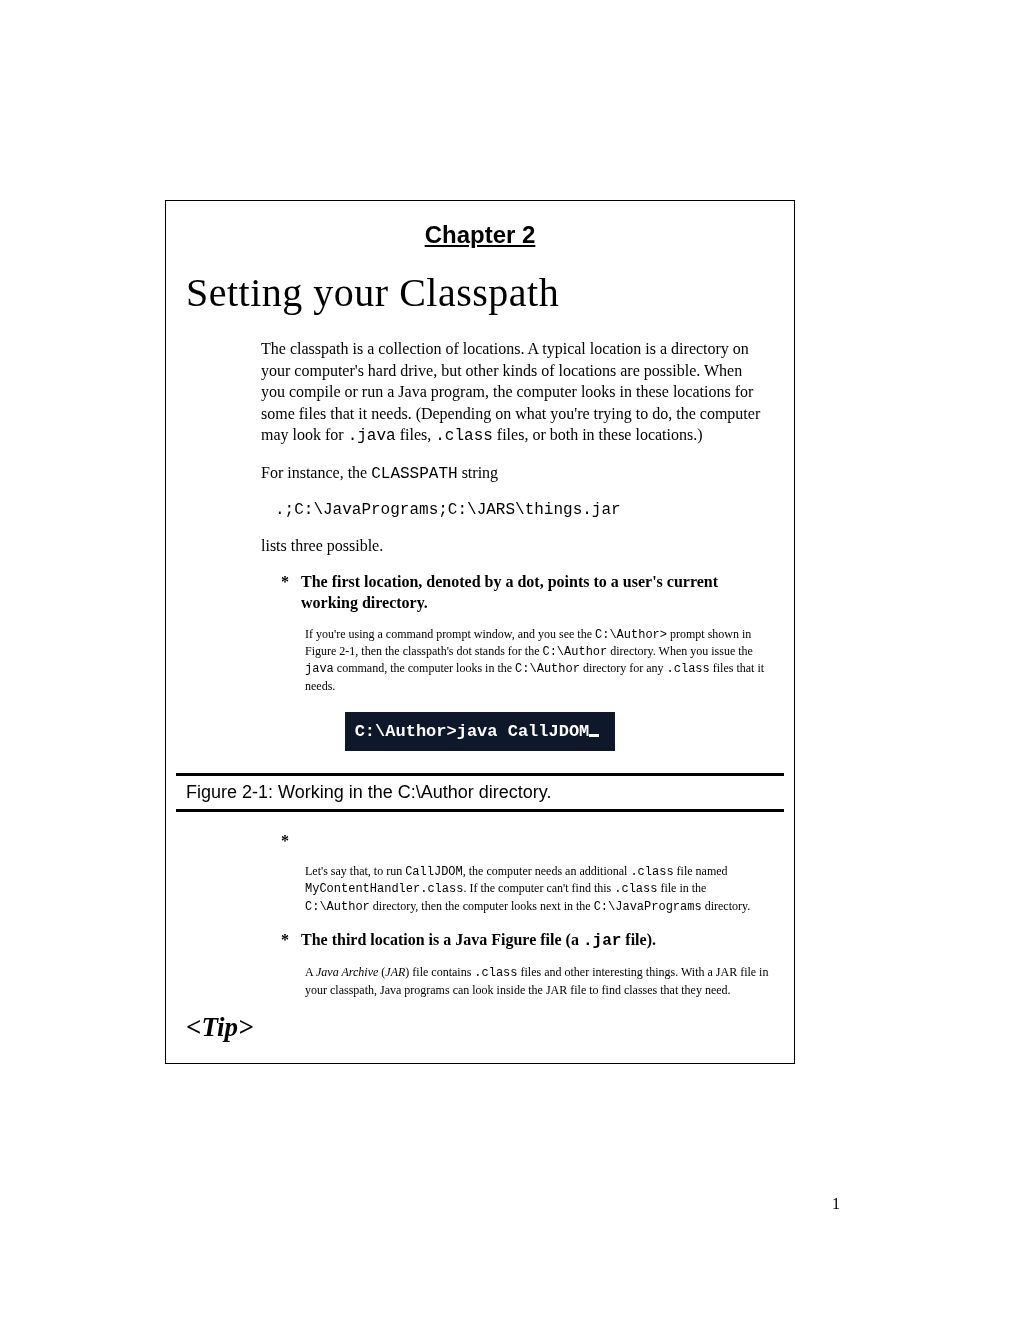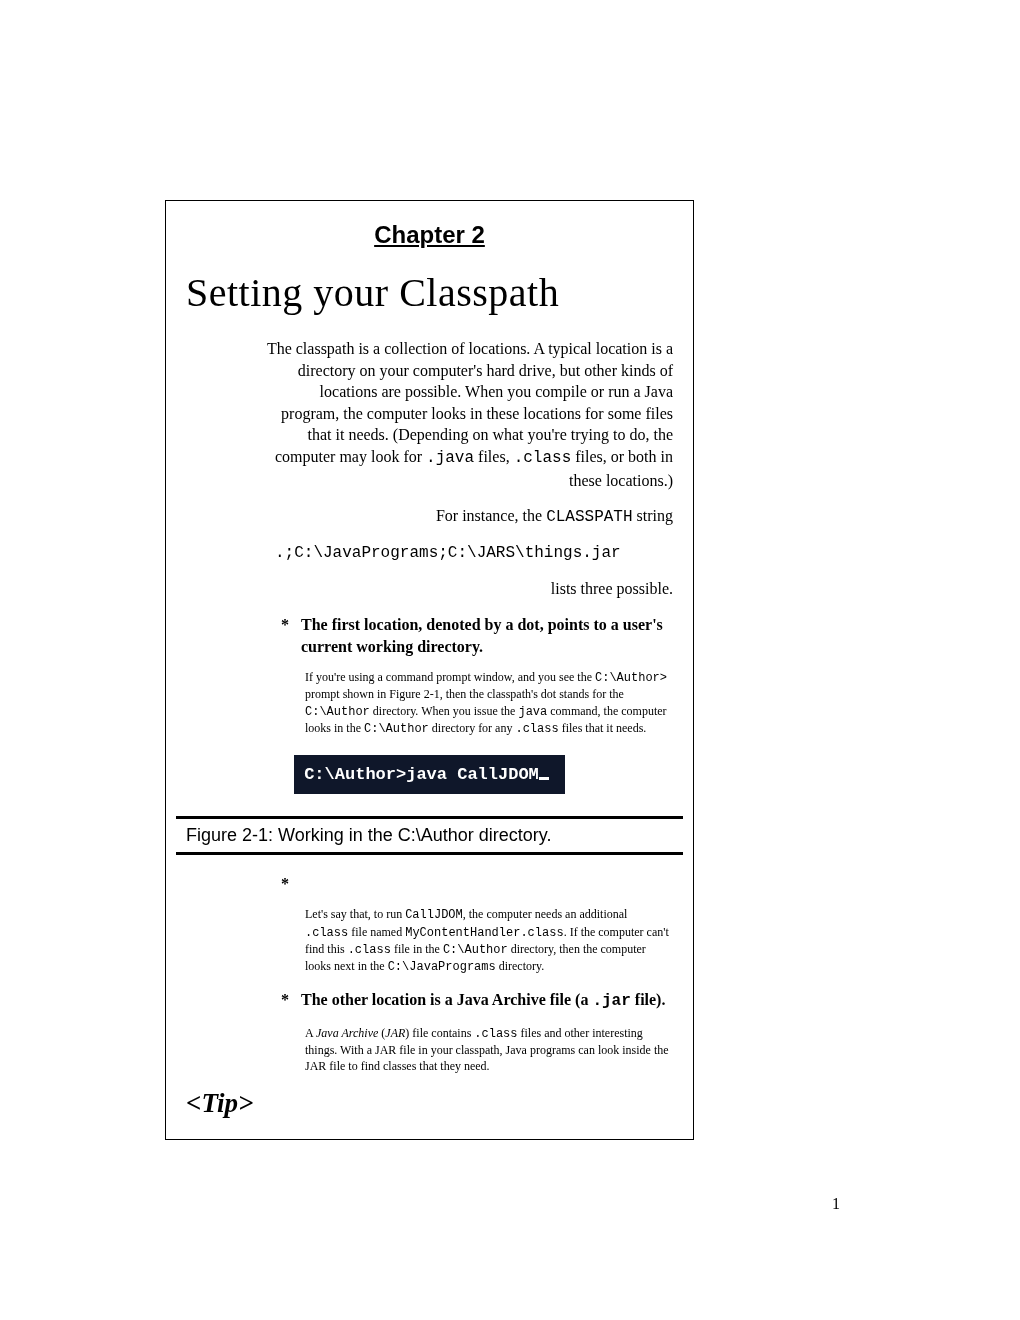--- a/index.html
+++ b/index.html
@@ -10,21 +10,21 @@
     height: 1320px;
     background: #ffffff;
     font-family: "Times New Roman", Times, serif;
     color: #000;
     position: relative;
   }
   .content-frame {
     position: absolute;
     left: 165px;
     top: 200px;
-    width: 529px;
+    width: 630px;
     border: 1px solid #000;
     padding: 15px 20px 20px 20px;
     box-sizing: border-box;
   }
   .chapter-heading {
     text-align: center;
     font-family: Arial, Helvetica, sans-serif;
     font-weight: bold;
     font-size: 24px;
     text-decoration: underline;
@@ -36,21 +36,21 @@
     font-size: 40px;
     font-weight: normal;
     margin: 0 0 22px 0;
     letter-spacing: 0.5px;
   }
   .body-block {
     margin-left: 75px;
     font-size: 16px;
     line-height: 1.35;
   }
-  .para { margin: 0 0 14px 0; text-align: right; }
+  .para { margin: 0 12px 14px 0; }
   .mono { font-family: "Courier New", Courier, monospace; }
   .classpath-example {
     font-family: "Courier New", Courier, monospace;
     font-size: 16px;
     margin: 0 0 14px 14px;
   }
   .bullet-block {
     margin-left: 20px;
   }
   .bullet-head {
@@ -169,21 +169,21 @@
       </div>
       <p class="bullet-body">
         <span>Let's say that, to run </span><span class="mono">CallJDOM</span><span>, the computer needs an additional </span><span class="mono">.class</span><span> file named </span><span class="mono">MyContentHandler.class</span><span>. If the computer can't find this </span><span class="mono">.class</span><span> file in the </span><span class="mono">C:\Author</span><span> directory, then the computer looks next in the </span><span class="mono">C:\JavaPrograms</span><span> directory.</span>
       </p>
     </div>
 
     <div class="bullet-block">
       <div class="bullet-head">
         <span class="star">*</span>
         <span>
-          <span>The other location is a Java Archive file (a </span><span class="mono">.jar</span><span> file).</span>
+          <span>The third location is a Java Figure file (a </span><span class="mono">.jar</span><span> file).</span>
         </span>
       </div>
       <p class="bullet-body">
         <span>A </span><i>Java Archive</i><span> (</span><i>JAR</i><span>) file contains </span><span class="mono">.class</span><span> files and other interesting things. With a JAR file in your classpath, Java programs can look inside the JAR file to find classes that they need.</span>
       </p>
     </div>
   </div>
 
   <div class="tip-tag">&lt;Tip&gt;</div>
 

